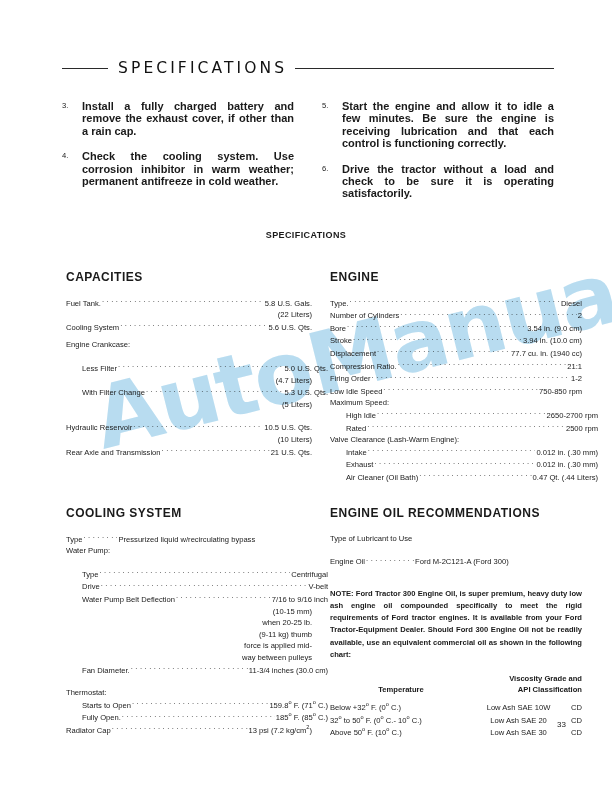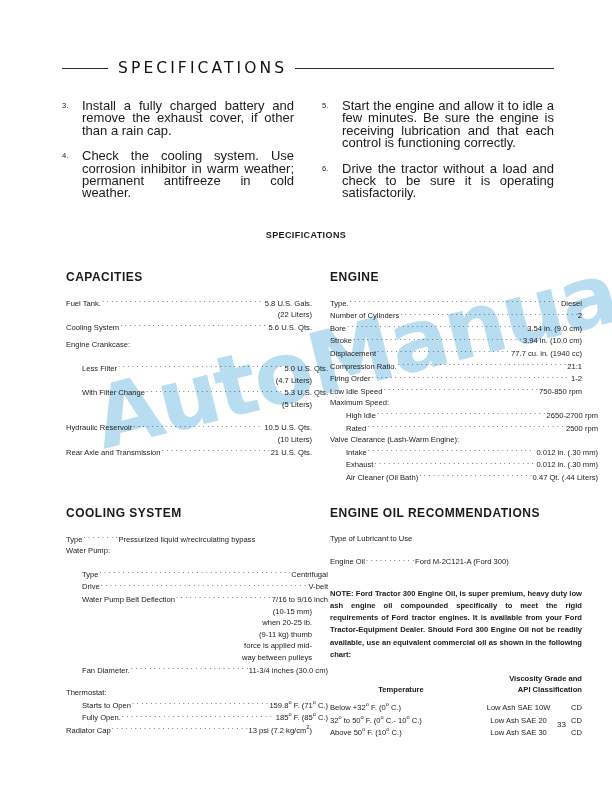--- a/index.html
+++ b/index.html
@@ -94,23 +94,24 @@
     margin-bottom: 13px;
   }
   .step-num {
     width: 20px;
     flex: 0 0 20px;
     font-size: 7.6px;
     line-height: 12.4px;
   }
   .step-body {
     flex: 1 1 auto;
-    font-size: 13px;
+    font-size: 11px;
     line-height: 12.4px;
     text-align: justify;
+    font-weight: bold;
   }
 
   
   .section-title {
     position: absolute;
     left: 0;
     top: 230px;
     width: 612px;
     text-align: center;
     font-size: 9px;

